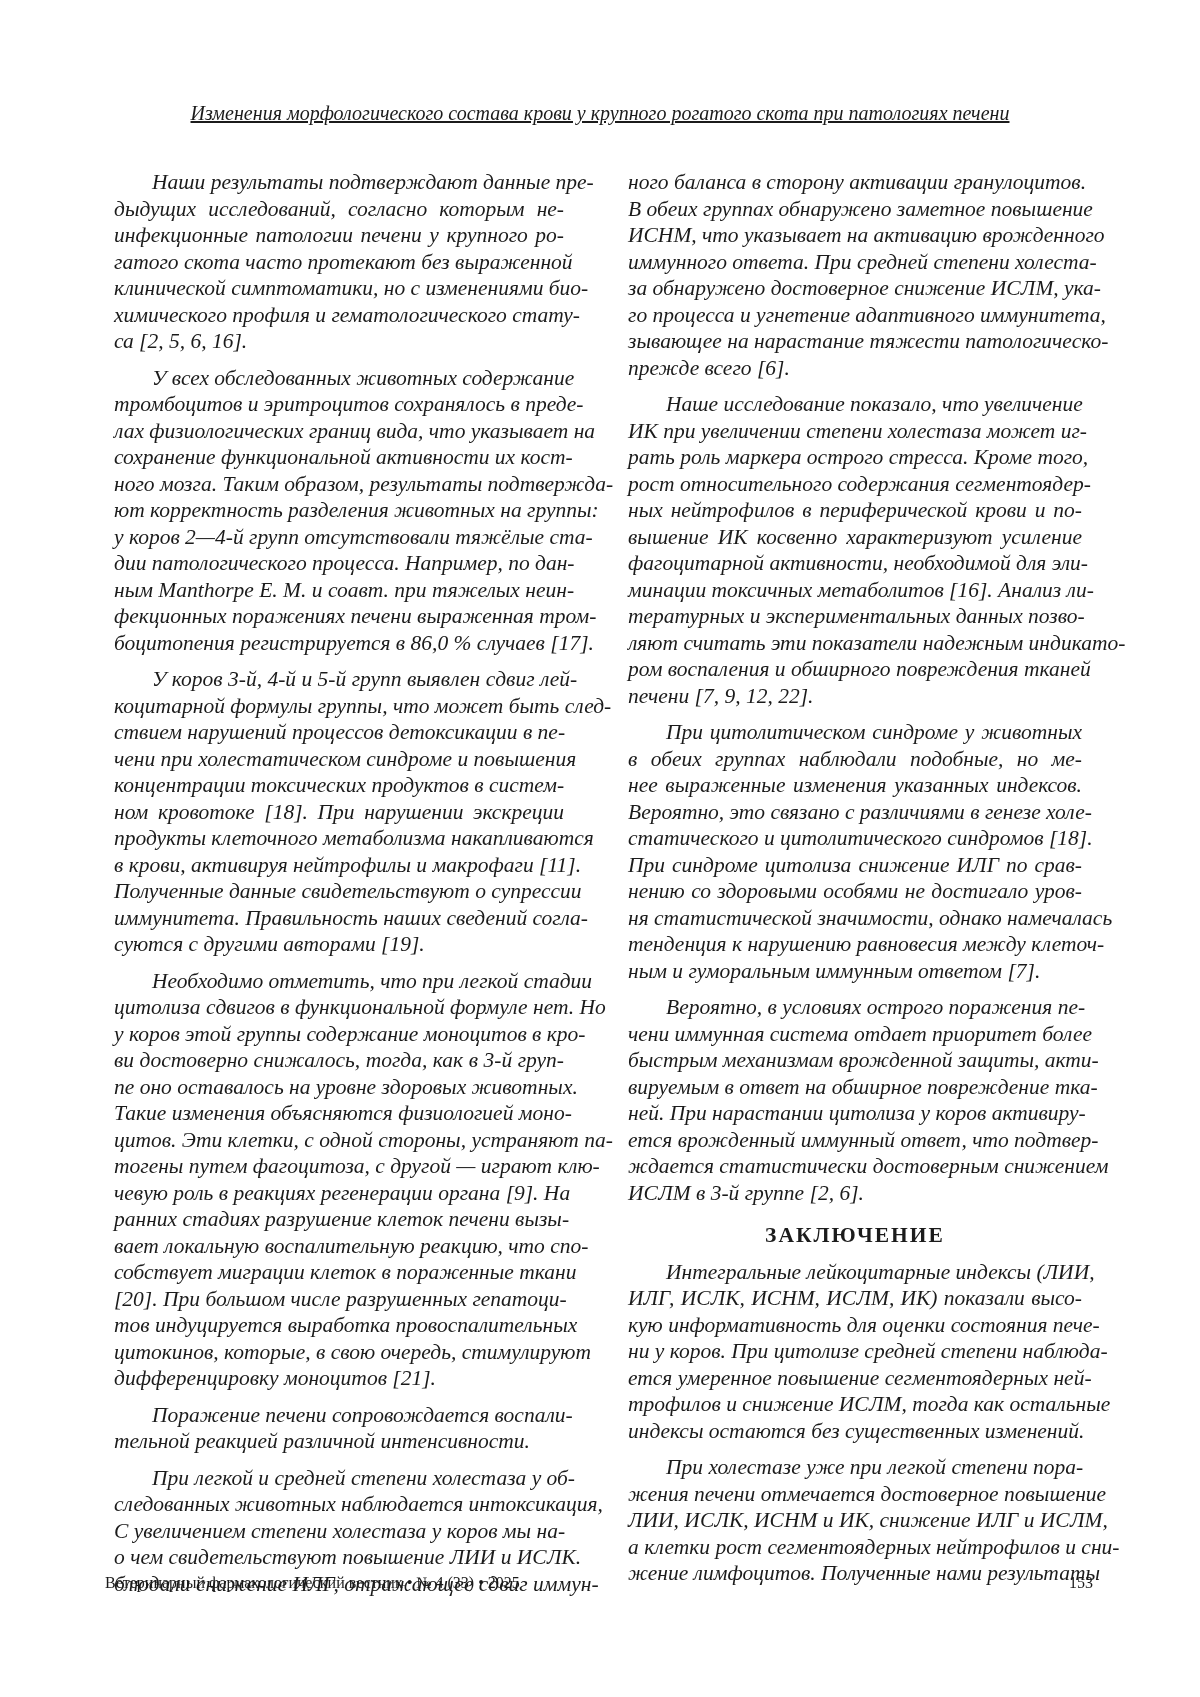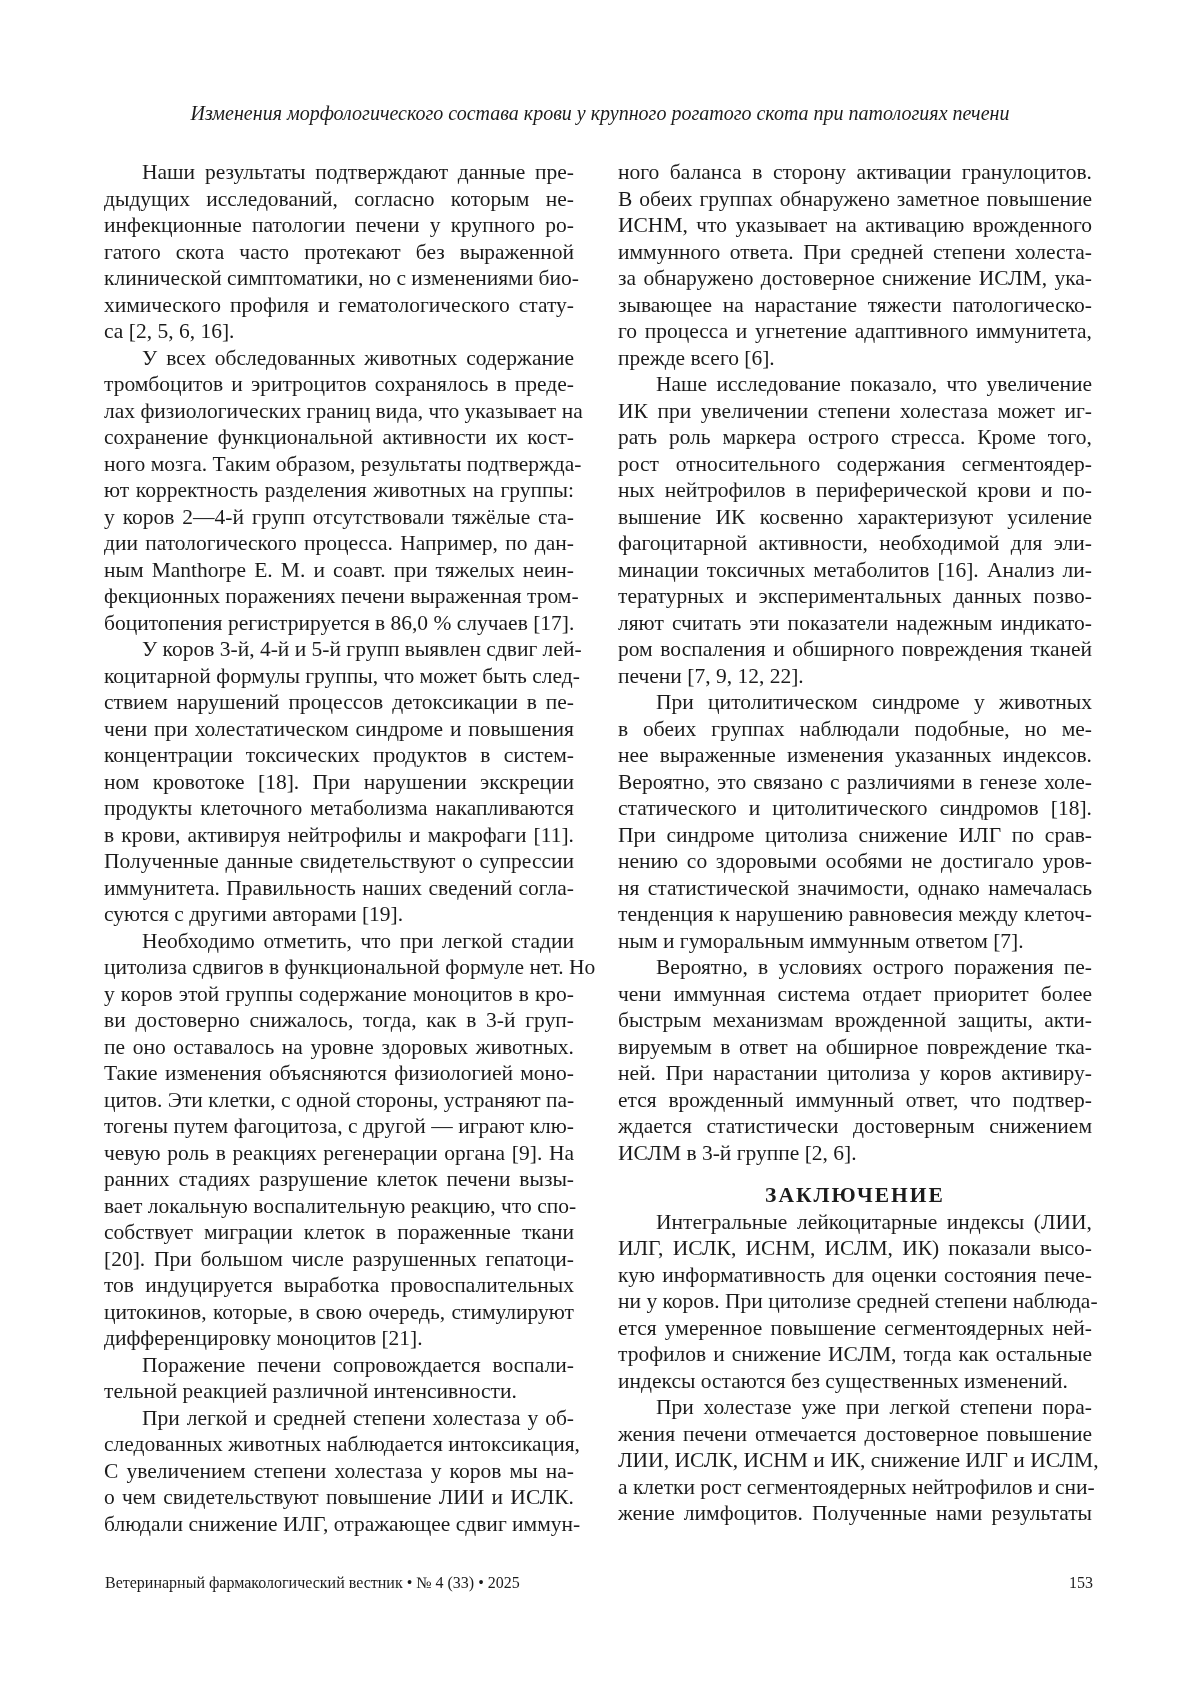--- a/index.html
+++ b/index.html
@@ -19,30 +19,31 @@
   .running-head {
     position: absolute;
     top: 101px;
     left: 105px;
     width: 990px;
     text-align: center;
     font-style: italic;
     font-size: 20px;
     line-height: 24px;
     white-space: nowrap;
+    text-decoration: underline;
   }
   .col {
     position: absolute;
     top: 159px;
     font-size: 21.5px;
     line-height: 26.5px;
   }
   .col-left  { left: 104px; width: 470px; }
   .col-right { left: 618px; width: 474px; }
-  .paragraph { margin: 0; padding: 0; }
+  .paragraph { margin: 10px; padding: 0; font-style: italic; }
   .line {
     text-align: justify;
     text-align-last: justify;
     height: 26.5px;
     white-space: nowrap;
   }
   .line.indent   { text-indent: 38px; }
   .line.para-end { text-align-last: left; }
   .heading {
     font-weight: bold;
@@ -137,22 +138,22 @@
       </div>
     </div>
 
   <div class="col col-right" id="col-right">
       <div class="paragraph">
         <div class="line">ного баланса в сторону активации гранулоцитов.</div>
         <div class="line">В обеих группах обнаружено заметное повышение</div>
         <div class="line">ИСНМ, что указывает на активацию врожденного</div>
         <div class="line">иммунного ответа. При средней степени холеста-</div>
         <div class="line">за обнаружено достоверное снижение ИСЛМ, ука-</div>
+        <div class="line">го процесса и угнетение адаптивного иммунитета,</div>
         <div class="line">зывающее на нарастание тяжести патологическо-</div>
-        <div class="line">го процесса и угнетение адаптивного иммунитета,</div>
         <div class="line para-end">прежде всего [6].</div>
       </div>
       <div class="paragraph">
         <div class="line indent">Наше исследование показало, что увеличение</div>
         <div class="line">ИК при увеличении степени холестаза может иг-</div>
         <div class="line">рать роль маркера острого стресса. Кроме того,</div>
         <div class="line">рост относительного содержания сегментоядер-</div>
         <div class="line">ных нейтрофилов в периферической крови и по-</div>
         <div class="line">вышение ИК косвенно характеризуют усиление</div>
         <div class="line">фагоцитарной активности, необходимой для эли-</div>

